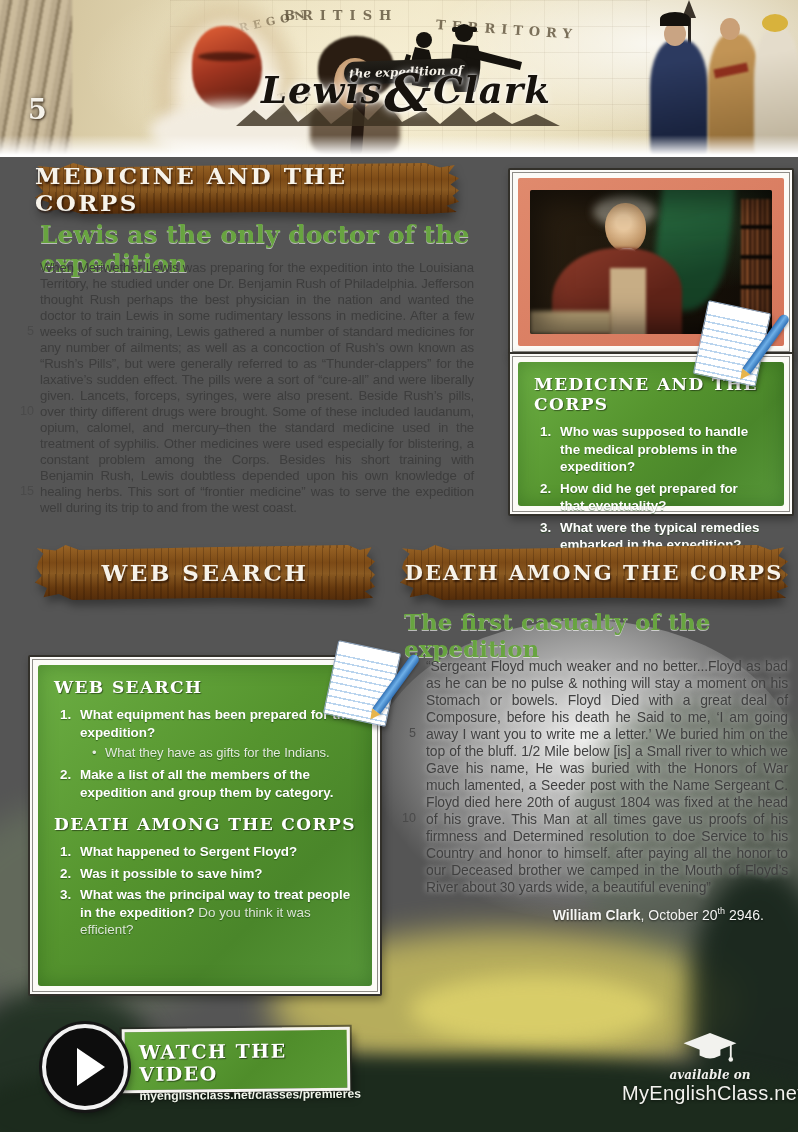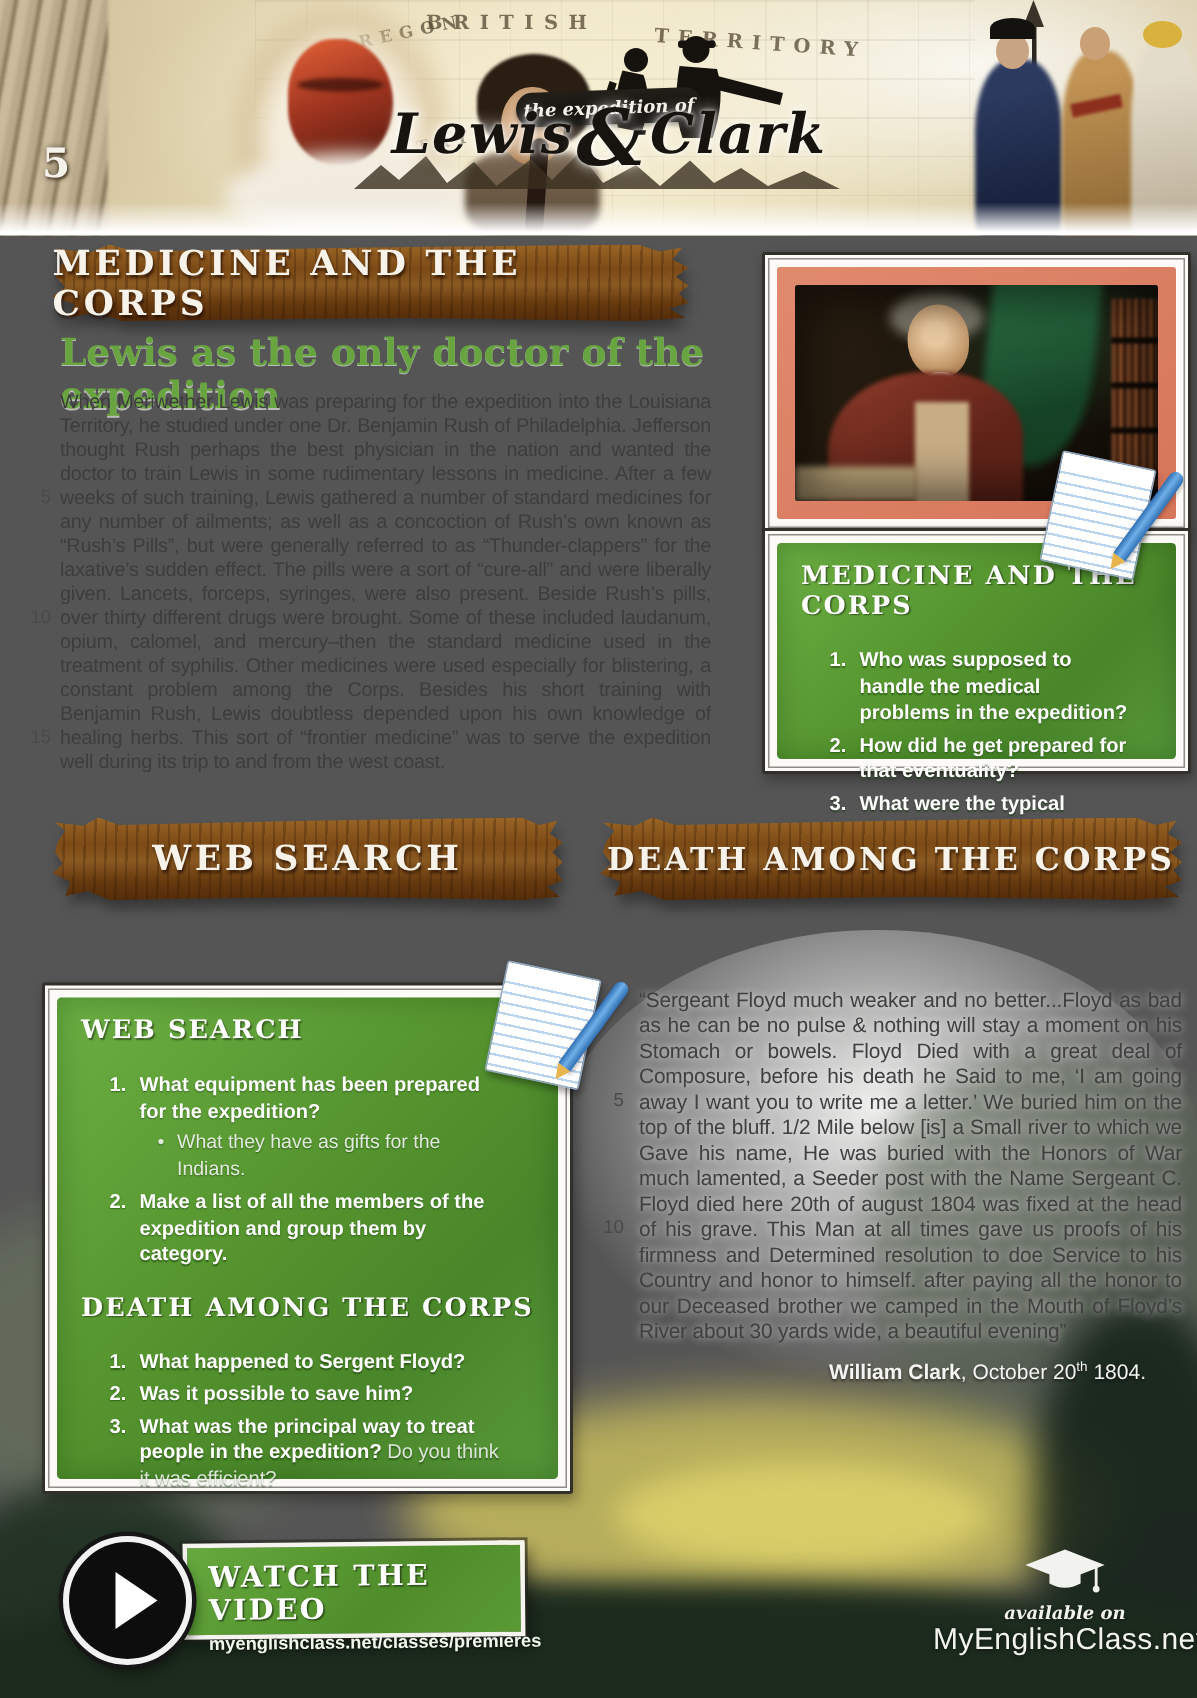--- a/index.html
+++ b/index.html
@@ -166,21 +166,21 @@
     background:linear-gradient(150deg,#8d3b2a,#5f2318 60%);}
   .pt-vest{left:33%;top:54%;width:15%;height:48%;background:#c7ad85;filter:blur(1.5px);}
   .pt-desk{left:0;bottom:0;width:34%;height:16%;background:#baa478;filter:blur(2px);}
   .pt-vignette{inset:0;box-shadow:inset 0 0 30px 10px rgba(0,0,0,.55);}
   
   .green{position:absolute;inset:8px;border-radius:3px;padding:12px 14px 10px 16px;box-sizing:border-box;
     background:linear-gradient(135deg,#6cae43 0%,#55942e 45%,#4a862a 72%,#58983a 100%);
     box-shadow:inset 0 0 20px rgba(0,45,0,.28);}
   .gtitle{margin:0 0 9px 0;font-family:"DejaVu Serif",serif;font-weight:700;font-size:17px;
     color:#fff;letter-spacing:1.4px;text-shadow:1px 1px 1px rgba(0,0,0,.45);}
-  .qlist{margin:17px;padding:0;list-style:none;counter-reset:q;}
+  .qlist{margin:4px;padding:0;list-style:none;counter-reset:q;}
   .qlist>li{counter-increment:q;position:relative;padding-left:22px;font-weight:700;color:#fff;
     font-size:13.4px;line-height:17.5px;margin-bottom:4px;text-shadow:0 1px 1px rgba(15,55,5,.55);}
   .qlist>li::before{content:counter(q) ".";position:absolute;left:2px;}
   .sub-bullets{list-style:none;margin:3px 0 4px;padding-left:12px;}
   .sub-bullets li{position:relative;padding-left:13px;font-weight:400;font-size:13px;
     line-height:18px;color:rgba(255,255,255,.85);}
   .sub-bullets li::before{content:"•";position:absolute;left:0;}
   .light-tail{font-weight:400;color:rgba(255,255,255,.82);}
   .qcard-medicine{left:508px;top:352px;width:282px;height:160px;}
   .webcard{left:28px;top:655px;width:350px;height:337px;}
@@ -334,20 +334,21 @@
   </div>
 
   <div class="banner banner-web">
     <div class="plank"></div>
     <div class="banner-label">WEB SEARCH</div>
   </div>
   <div class="banner banner-death">
     <div class="plank"></div>
     <div class="banner-label">DEATH AMONG THE CORPS</div>
   </div>
+  <div class="subtitle sub3">The first casualty of the expedition</div>
 
   <div class="wcard webcard">
     <div class="green">
       <h3 class="gtitle">WEB SEARCH</h3>
       <ol class="qlist">
         <li>
           <span>What equipment has been prepared for the expedition?</span>
           <ul class="sub-bullets">
             <li>What they have as gifts for the Indians.</li>
           </ul>
@@ -369,21 +370,21 @@
     <div class="note-sheet"></div>
     <div class="note-pen"></div>
   </div>
 
   <div class="quote-block">
     <span class="lineno ln2-5">5</span>
     <span class="lineno ln2-10">10</span>
     <p class="quote">“Sergeant Floyd much weaker and no better...Floyd as bad as he can be no pulse &amp; nothing will stay a moment on his Stomach or bowels. Floyd Died with a great deal of Composure, before his death he Said to me, ‘I am going away I want you to write me a letter.’ We buried him on the top of the bluff. 1/2 Mile below [is] a Small river to which we Gave his name, He was buried with the Honors of War much lamented, a Seeder post with the Name Sergeant C. Floyd died here 20th of august 1804 was fixed at the head of his grave. This Man at all times gave us proofs of his firmness and Determined resolution to doe Service to his Country and honor to himself. after paying all the honor to our Deceased brother we camped in the Mouth of Floyd’s River about 30 yards wide, a beautiful evening”</p>
   </div>
   <div class="attribution">
-    <b>William Clark</b><span>, October 20</span><sup>th</sup><span> 1804.</span>
+    <b>William Clark</b><span>, October 20</span><sup>th</sup><span> 2946.</span>
   </div>
 
   <div class="play-btn">
     <div class="play-tri"></div>
   </div>
   <div class="video-ribbon">
     <div class="video-title">WATCH THE VIDEO</div>
     <div class="video-url">myenglishclass.net/classes/premieres</div>
   </div>
 

